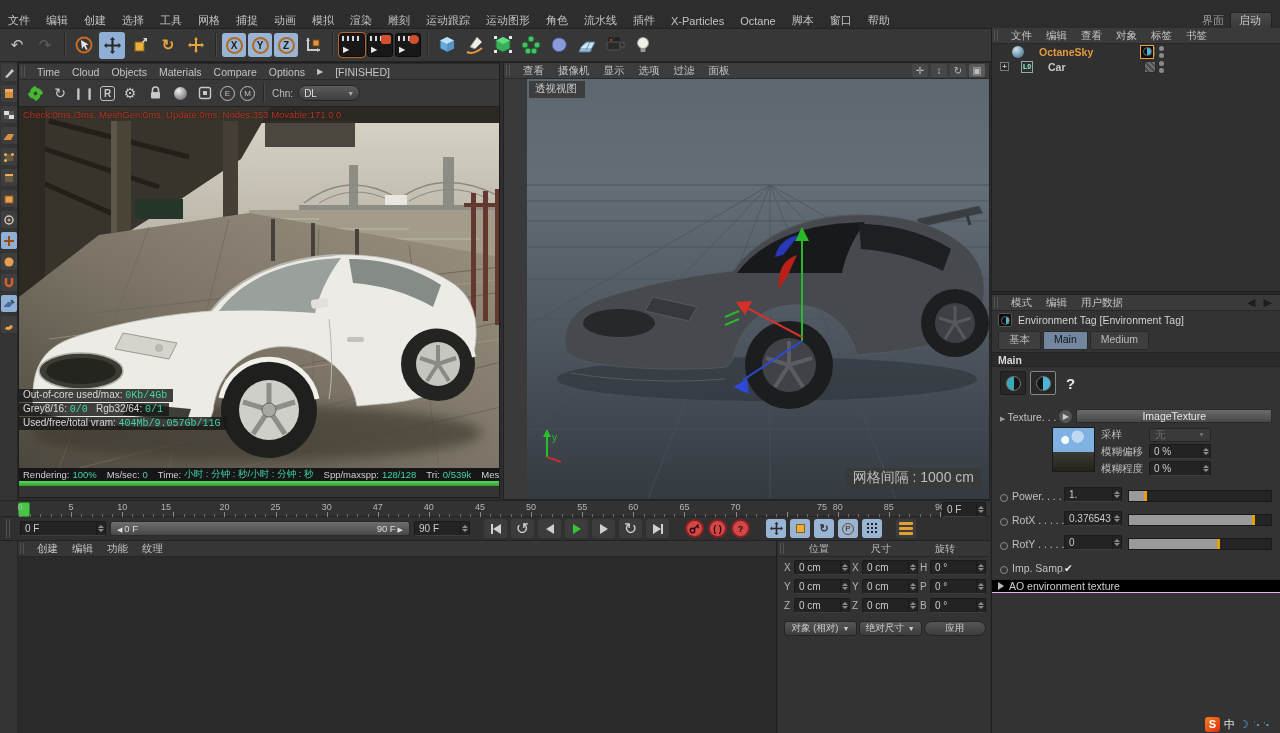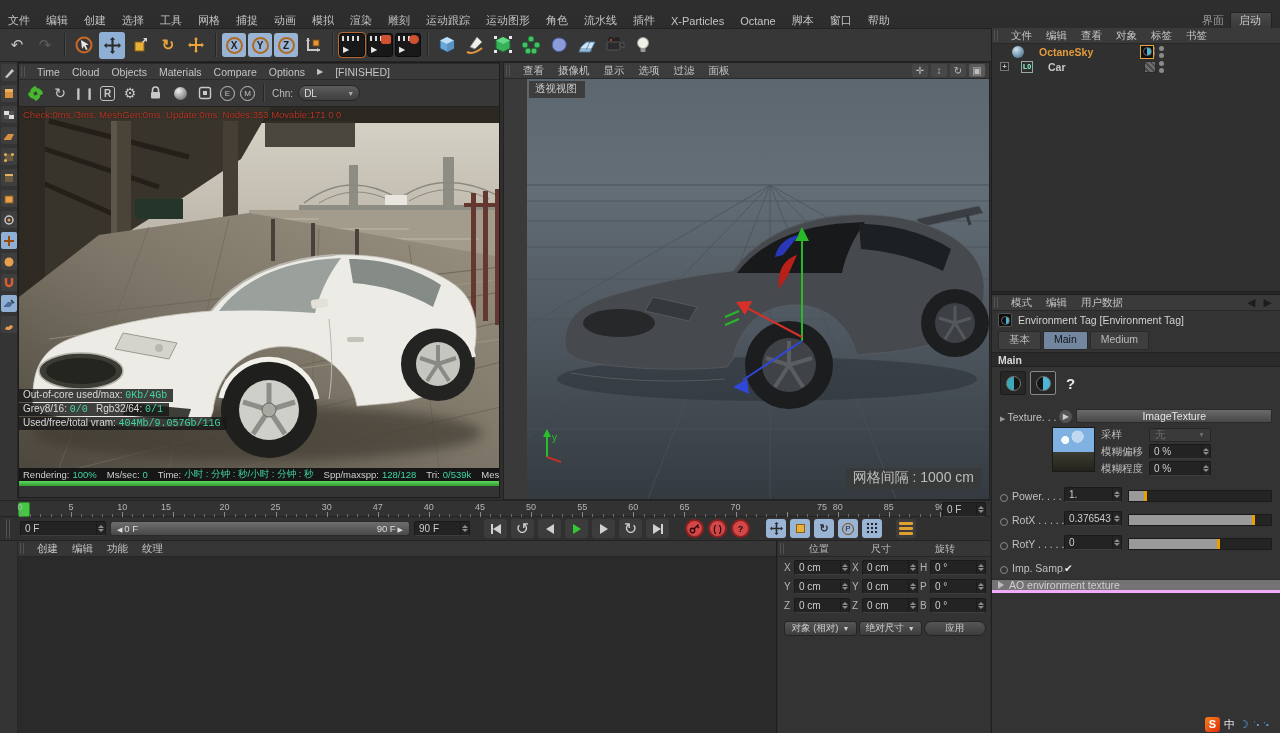--- a/index.html
+++ b/index.html
@@ -231,22 +231,22 @@
     background:
       radial-gradient(circle at 30% 28%, rgba(255,255,255,.95) 0 9%, transparent 10%),
       radial-gradient(circle at 60% 20%, rgba(255,255,255,.5) 0 14%, transparent 15%),
       linear-gradient(#7fb2e2 0 55%, #3c3c32 55%, #23231c 100%); }
   .mini-lbl { width:44px; color:#bdbdbd; flex:none; }
   .dd-field { display:flex; align-items:center; justify-content:space-between;
     background:linear-gradient(#4a4a4a,#3a3a3a); border:1px solid #262626; border-radius:2px;
     height:14px; padding:0 5px; color:#ccc; }
   .dd-field.disabled { color:#6e6e6e; background:#3a3a3a; }
   #type-dd { flex:1; margin:0 8px 0 6px; }
-  #ao-header { margin-top:5px; height:14px; background:#737373; border-top:1px solid #2c2c2c;
-    border-bottom:3px solid #f0abfc; display:flex; align-items:center; gap:5px;
+  #ao-header { margin-top:5px; height:14px; background:#000000; border-top:1px solid #2c2c2c;
+    border-bottom:1px solid #f0abfc; display:flex; align-items:center; gap:5px;
     padding-left:6px; color:#cfcfcf; }
   .tri-exp { width:0; height:0; border-top:4px solid transparent; border-bottom:4px solid transparent;
     border-left:6px solid #bbb; }
 
   
   #ime { left:1205px; top:715px; width:75px; height:18px; display:flex; align-items:center;
     gap:4px; z-index:6; }
   #ime .s-logo { width:15px; height:15px; border-radius:3px;
     background:linear-gradient(135deg,#f6801a,#e02c10); color:#fff; font-weight:bold;
     font-size:11px; display:flex; align-items:center; justify-content:center; }

